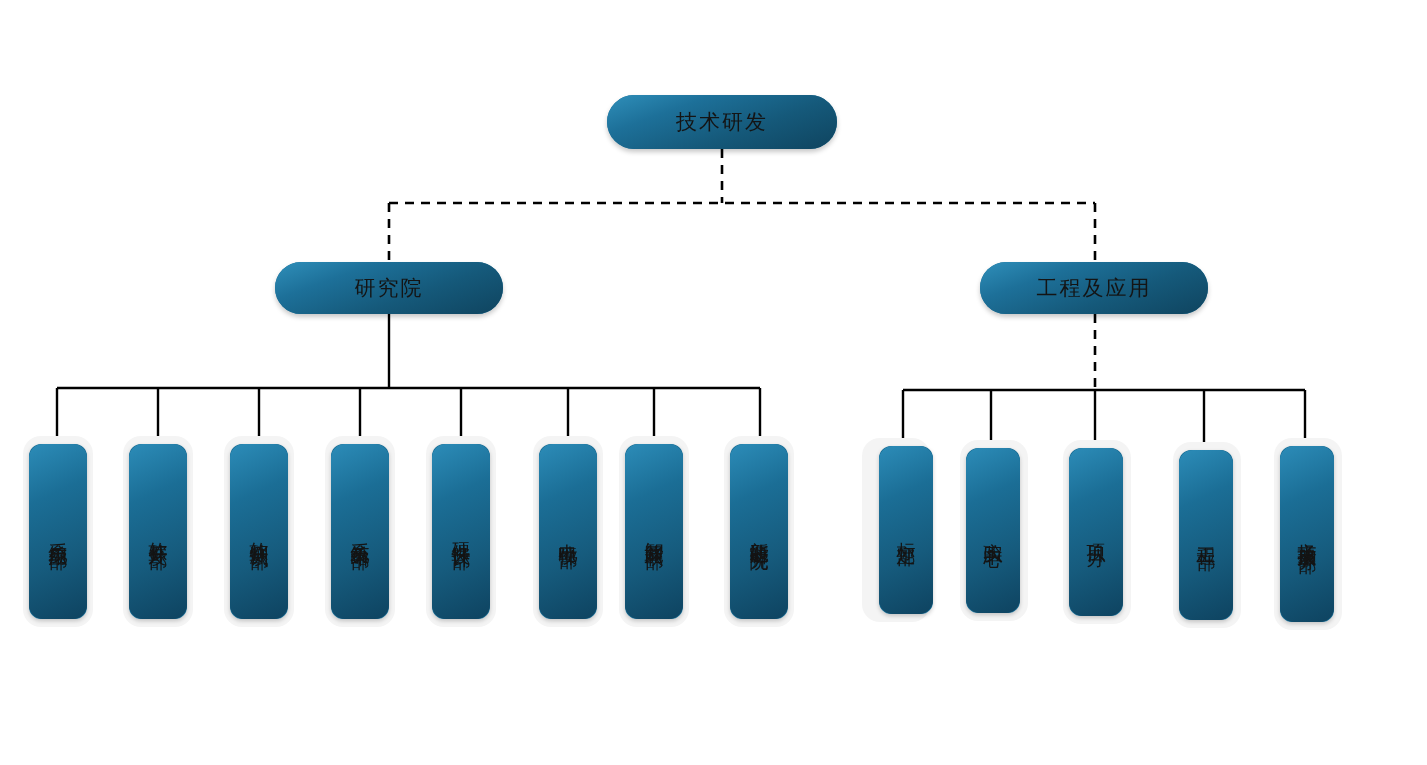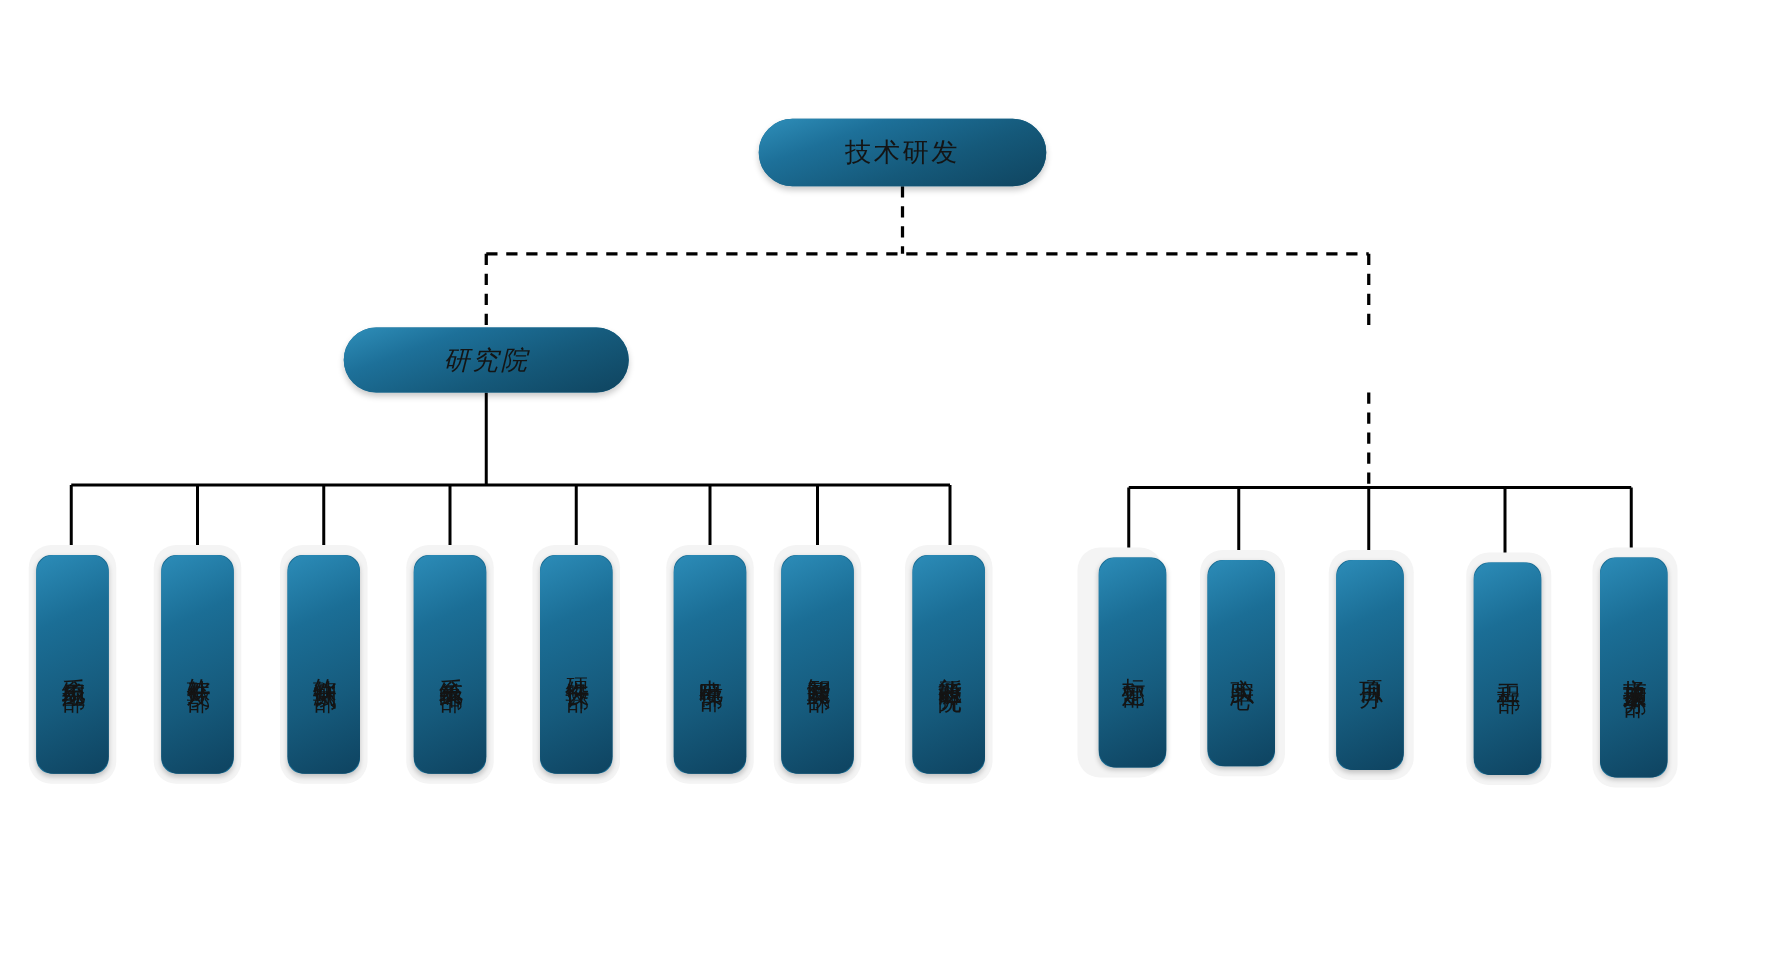--- a/index.html
+++ b/index.html
@@ -157,24 +157,27 @@
   <div class="halo" style="left:862px;  top:438px; width:68px; height:184px; border-radius:18px;"></div>
   <div class="halo" style="left:960px;  top:440px; width:68px; height:181px; border-radius:18px;"></div>
   <div class="halo" style="left:1063px; top:440px; width:68px; height:184px; border-radius:18px;"></div>
   <div class="halo" style="left:1173px; top:442px; width:68px; height:186px; border-radius:18px;"></div>
   <div class="halo" style="left:1274px; top:438px; width:68px; height:192px; border-radius:18px;"></div>
 
   <div class="node pill" style="left:607px; top:95px; width:230px; height:54px;">
     <span class="label">技术研发</span>
   </div>
 
-  <div class="node pill" style="left:275px; top:262px; width:228px; height:52px;font-style:italic;">
+  <div class="node pill" style="left:275px; top:262px; width:228px; height:52px;">
     <span class="label">研究院</span>
   </div>
 
+  <div class="node pill" style="left:980px; top:262px; width:228px; height:52px;">
+    <span class="label">工程及应用</span>
+  </div>
 
   <div class="node leaf" style="left:29px; top:444px; width:58px; height:175px;">
     <span class="label">系统应用部</span>
   </div>
   <div class="node leaf" style="left:129px; top:444px; width:58px; height:175px;">
     <span class="label">软件开发部</span>
   </div>
   <div class="node leaf" style="left:230px; top:444px; width:58px; height:175px;">
     <span class="label">软件测试部</span>
   </div>

